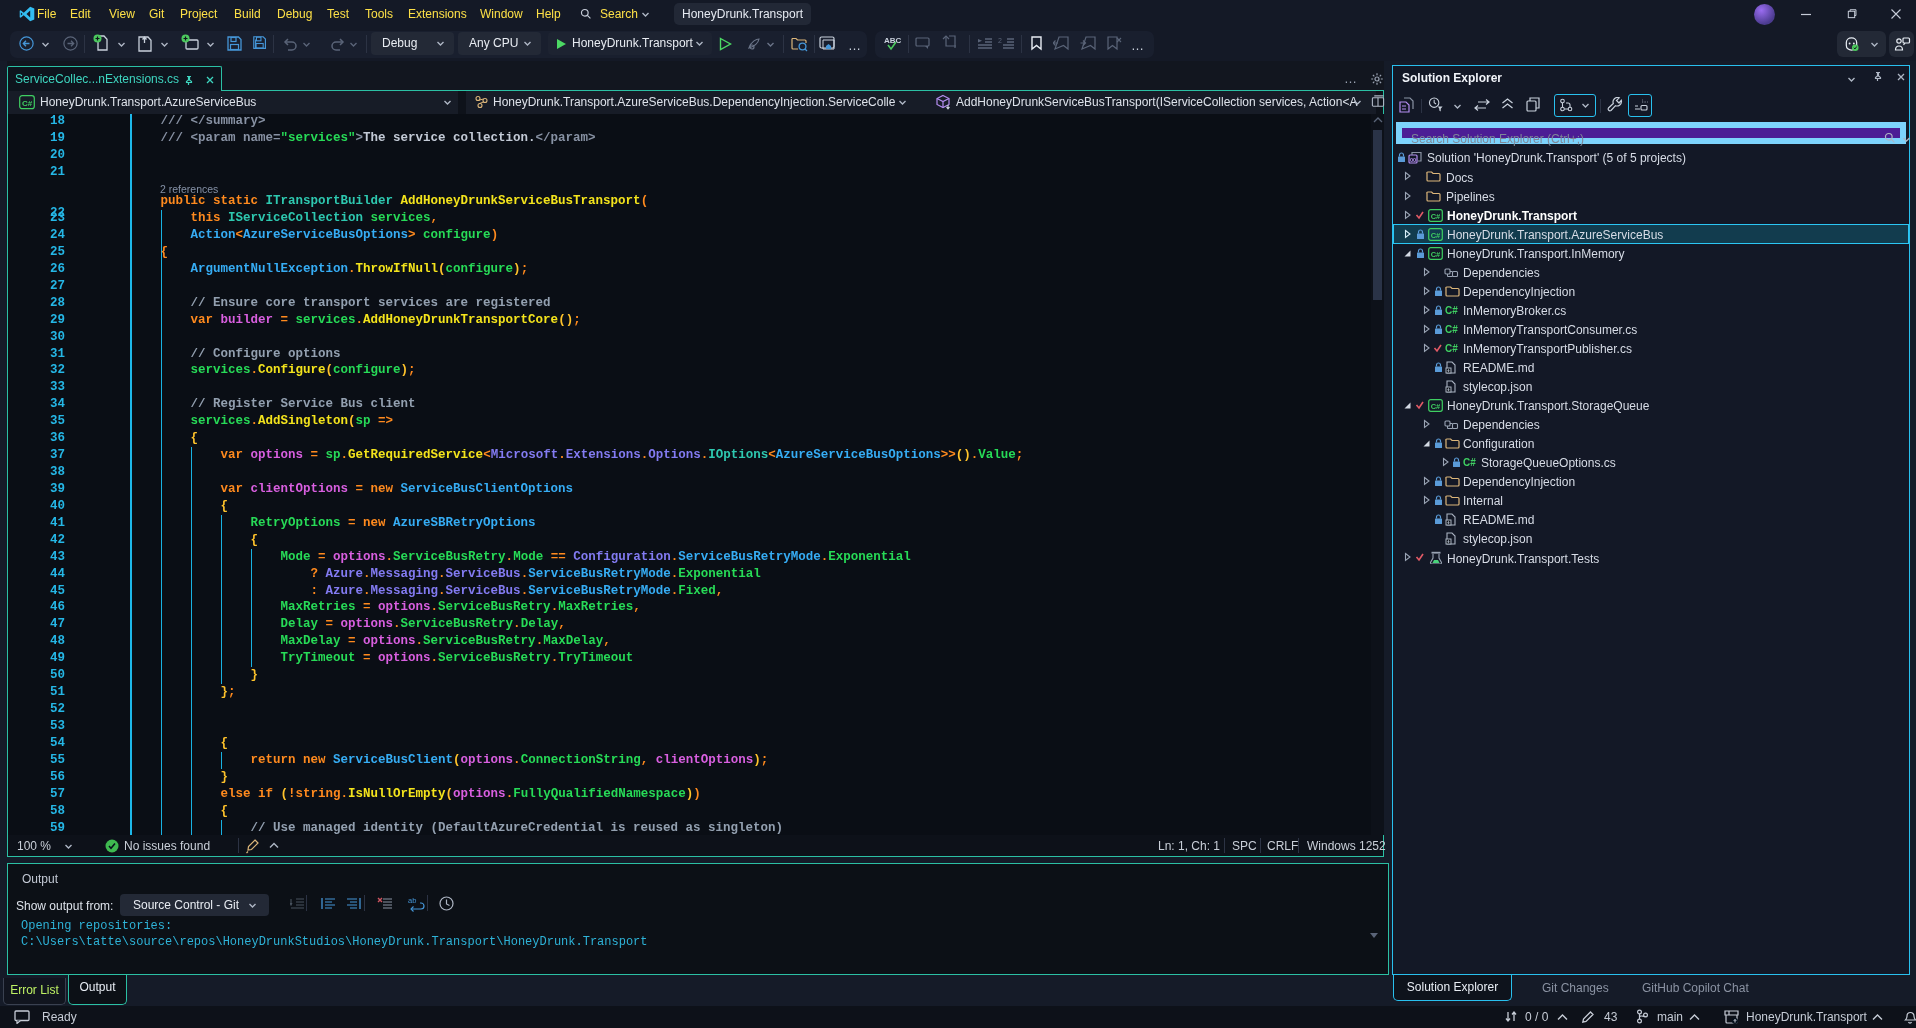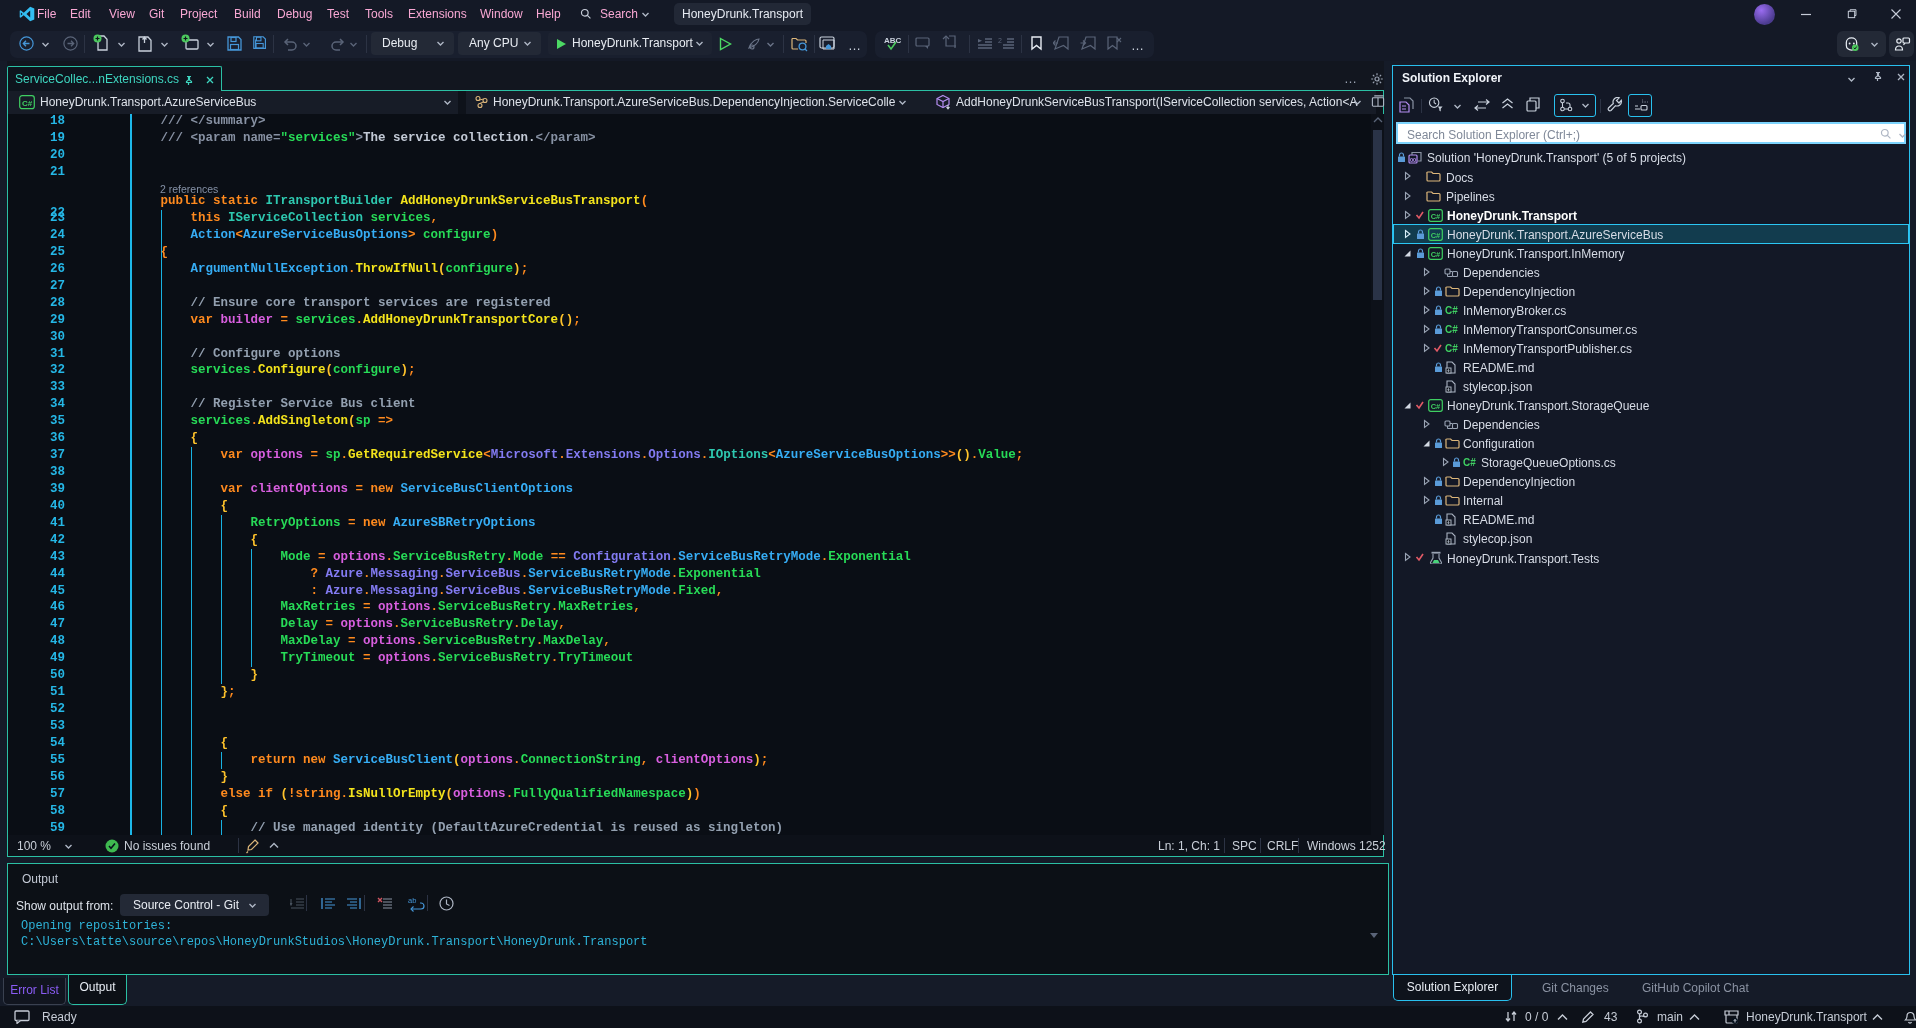--- a/index.html
+++ b/index.html
@@ -1,18 +1,18 @@
 <!DOCTYPE html>
 <html><head><meta charset="utf-8"><style>
 *{margin:0;padding:0;box-sizing:border-box}
 html,body{width:1916px;height:1028px;overflow:hidden;background:#151b28;font-family:"Liberation Sans",sans-serif}
 svg{display:block}
 span{position:absolute;white-space:pre}
 .titlebar{position:absolute;left:0;top:0;width:1916px;height:28px;background:#141926}
-.mi{top:7px;font-size:12px;color:#f9a8d4}
+.mi{top:7px;font-size:12px;color:#fde047}
 .titlepill{position:absolute;left:674px;top:3px;width:137px;height:22px;background:#222836;border-radius:5px;color:#e6eaf2;font-size:12px;text-align:center;line-height:22px}
 .avatar{position:absolute;left:1754px;top:4px;width:21px;height:21px;border-radius:50%;background:radial-gradient(circle at 35% 30%,#9a6cf0,#4b3b8f 70%)}
 .toolbar{position:absolute;left:0;top:28px;width:1916px;height:33px;background:#141926}
 .tbgroup{position:absolute;top:3px;height:27px;background:#191f2e;border-radius:7px}
 .tbbtn{position:absolute;top:3px;height:26px;background:#232936;border-radius:6px}
 .drop{position:absolute;top:4px;height:23px;background:#232936;border-radius:4px;color:#e8ecf2;font-size:12px}
 .drop span{left:11px;top:4px}
 .runbtn{position:absolute;left:548px;top:4px;width:164px;height:23px;background:#1d2331;border-radius:4px;color:#e8ecf2;font-size:12px}
 .runbtn span{left:24px;top:4px}
 .dots{top:10px;color:#c9d1dc;font-size:13px;letter-spacing:1px}
@@ -34,26 +34,26 @@
 .vsbthumb{position:absolute;left:2px;top:16px;width:9px;height:170px;background:#2a3347}
 .ebar{position:absolute;left:8px;top:835px;width:1375px;height:21px;background:#0d1119;z-index:2}
 .ebtxt{top:4px;font-size:12px;color:#c9cfd8}
 .ebsep{top:3px;width:1px;height:15px;background:#2c3344}
 .outpanel{position:absolute;left:7px;top:863px;width:1382px;height:112px;background:#0c1016;border:1px solid #2bc0a4}
 .outtitle{left:14px;top:8px;font-size:12px;color:#c3c9d4}
 .outlbl{left:8px;top:35px;font-size:12px;color:#dde2ea}
 .outdrop{position:absolute;left:112px;top:30px;width:149px;height:22px;background:#232936;border-radius:4px;font-size:12px;color:#e8ecf2}
 .outdrop span{left:13px;top:4px}
 .outtext{position:absolute;left:13px;top:55px;font-family:"Liberation Mono",monospace;font-size:12px;line-height:15.5px;color:#2eb3d8;white-space:pre}
-.outtab1{position:absolute;left:3px;top:978px;width:63px;height:27px;border:1px solid #3a4150;border-top:none;border-radius:0 0 5px 5px;color:#8b5cf6;font-size:12px;text-align:center;line-height:25px;background:#11151f}
+.outtab1{position:absolute;left:3px;top:978px;width:63px;height:27px;border:1px solid #3a4150;border-top:none;border-radius:0 0 5px 5px;color:#bef264;font-size:12px;text-align:center;line-height:25px;background:#11151f}
 .outtab2{position:absolute;left:68px;top:975px;width:59px;height:30px;border:1px solid #2bc0a4;border-top:none;border-radius:0 0 5px 5px;color:#e8edf4;font-size:12px;text-align:center;line-height:25px;background:#0c1016}
 .sepanel{position:absolute;left:1392px;top:65px;width:518px;height:910px;background:#131826;border:1px solid #29c0ee}
 .setitle{left:1402px;top:71px;font-size:12px;font-weight:bold;color:#f2f5fa}
 .sebox{position:absolute;top:94px;height:23px;border:1px solid #29c0ee;border-radius:3px}
-.sesearch{position:absolute;left:1396px;top:122px;width:510px;height:22px;background:#ffffff;border:2px solid #7dd3fc}
+.sesearch{position:absolute;left:1396px;top:122px;width:510px;height:22px;background:#4c1d95;border:6px solid #7dd3fc}
 .sesearch span{left:9px;top:4px;font-size:12px;color:#7f8898}
 .selrow{position:absolute;left:1393px;width:516px;height:20px;background:#123c4e;border:1px solid #2bc6f4}
 .setxt{font-size:12px;color:#d7dce6}
 .setxt.bold{font-weight:bold;color:#fff}
 .setab1{position:absolute;left:1393px;top:975px;width:119px;height:26px;border:1px solid #29c0ee;border-top:none;border-radius:0 0 5px 5px;background:#0e131c;color:#e8edf4;font-size:12px;text-align:center;line-height:24px}
 .setabtxt{top:981px;font-size:12px;color:#8b93a3}
 .statusbar{position:absolute;left:0;top:1006px;width:1916px;height:22px;background:#0d1119}
 .sbtxt{top:4px;font-size:12px;color:#c6ccd6}
 </style></head>
 <body>

